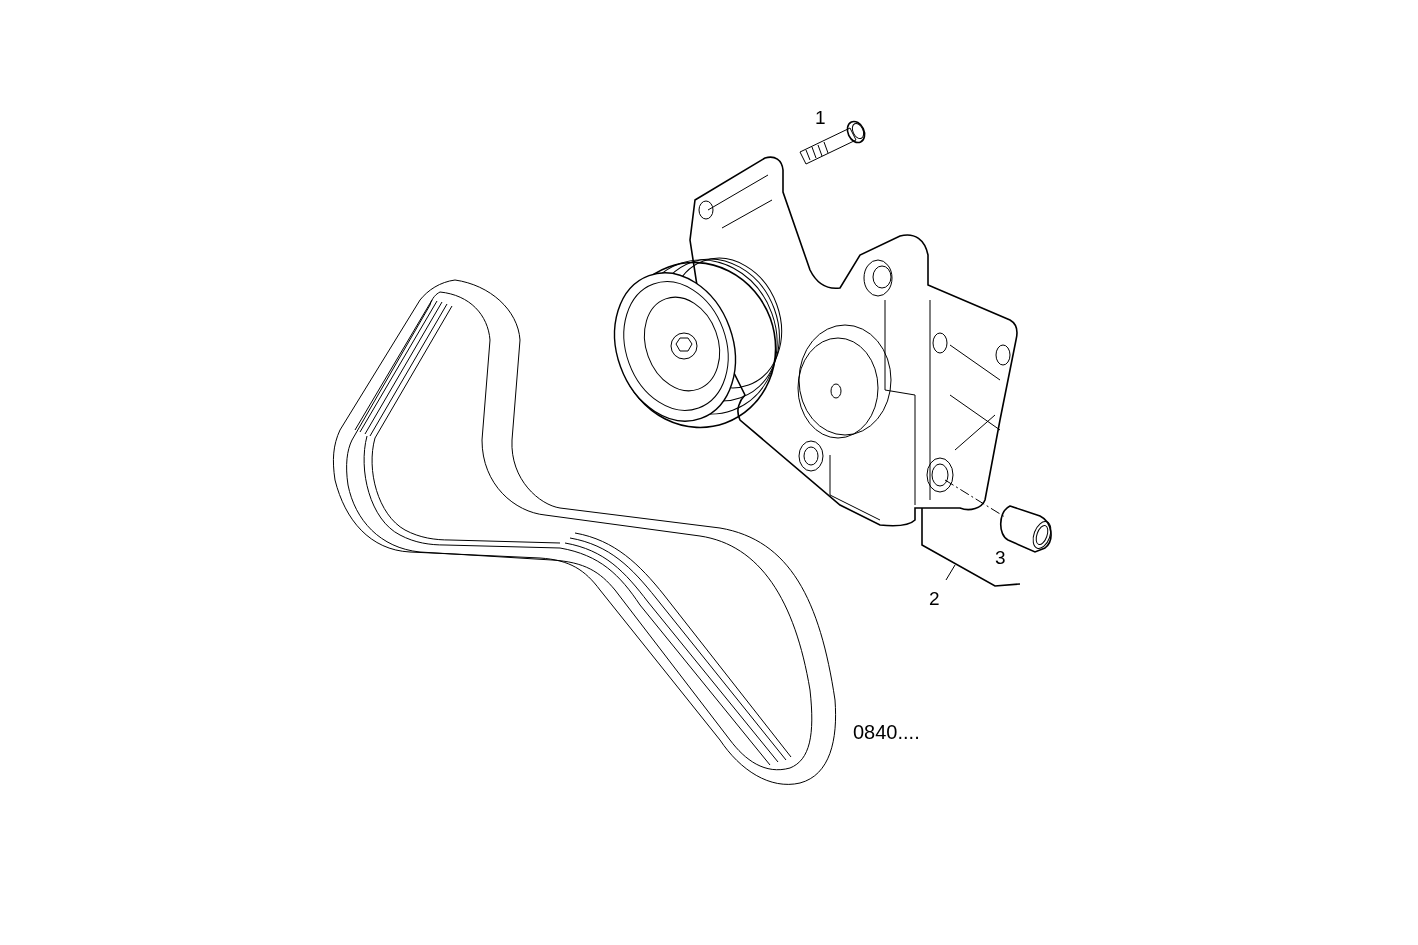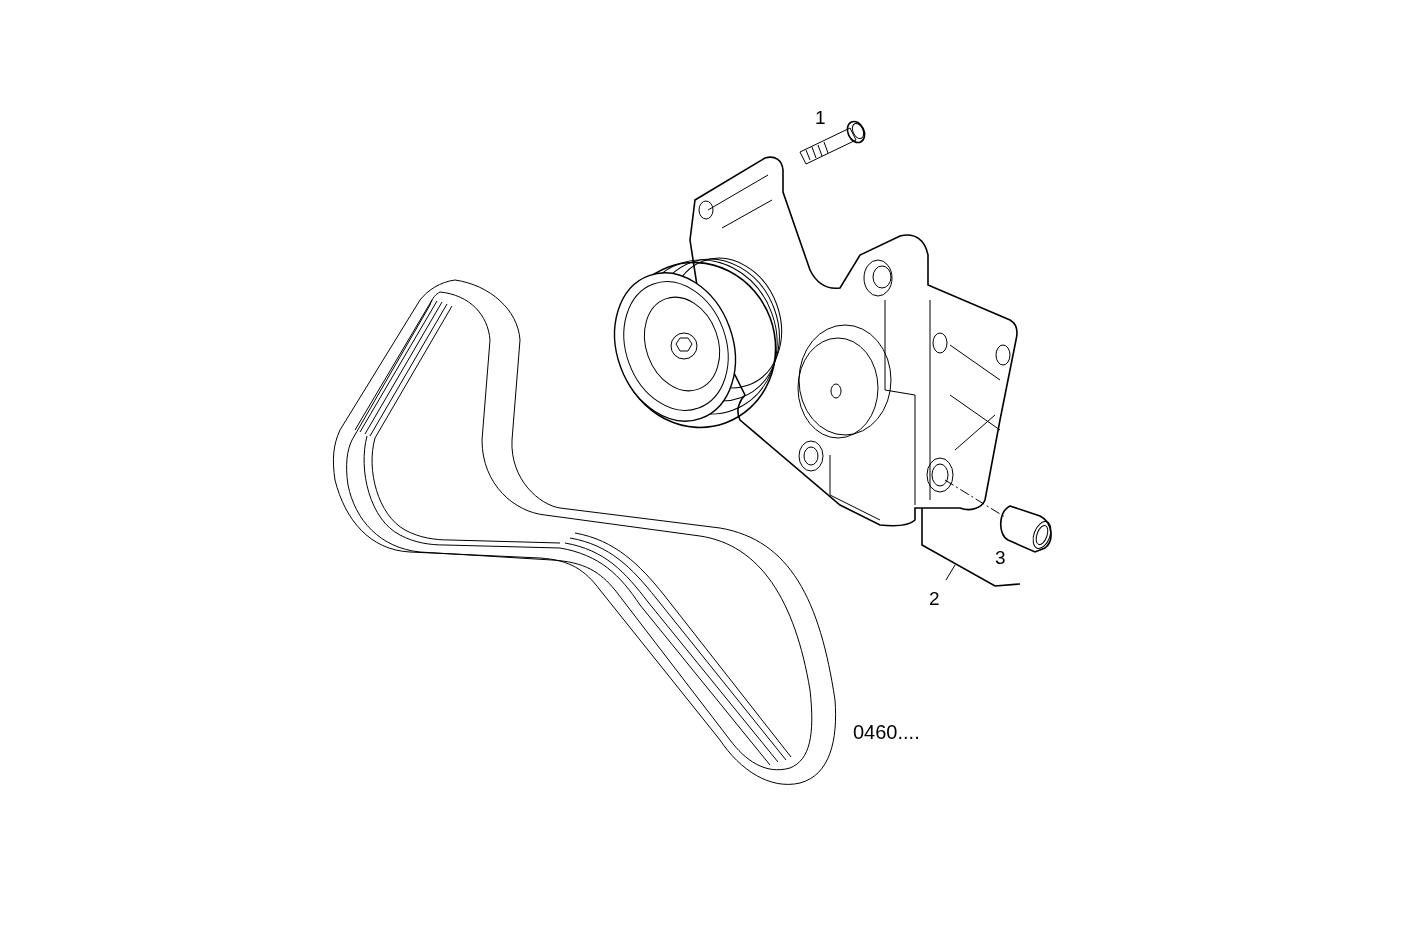--- a/index.html
+++ b/index.html
@@ -84,14 +84,14 @@
 
   <g>
     <path class="k2" d="M922,508 L922,545 L995,586 L1020,584"></path>
     <path class="k" d="M955,565 L946,580"></path>
   </g>
 </svg>
 
 <span class="lbl" style="left:815px; top:108px;">1</span>
 <span class="lbl" style="left:929px; top:589px;">2</span>
 <span class="lbl" style="left:995px; top:548px;">3</span>
-<span class="code" style="left:853px; top:722px;">0460....</span>
+<span class="code" style="left:853px; top:722px;">0840....</span>
 </div>
 
 </body></html>

